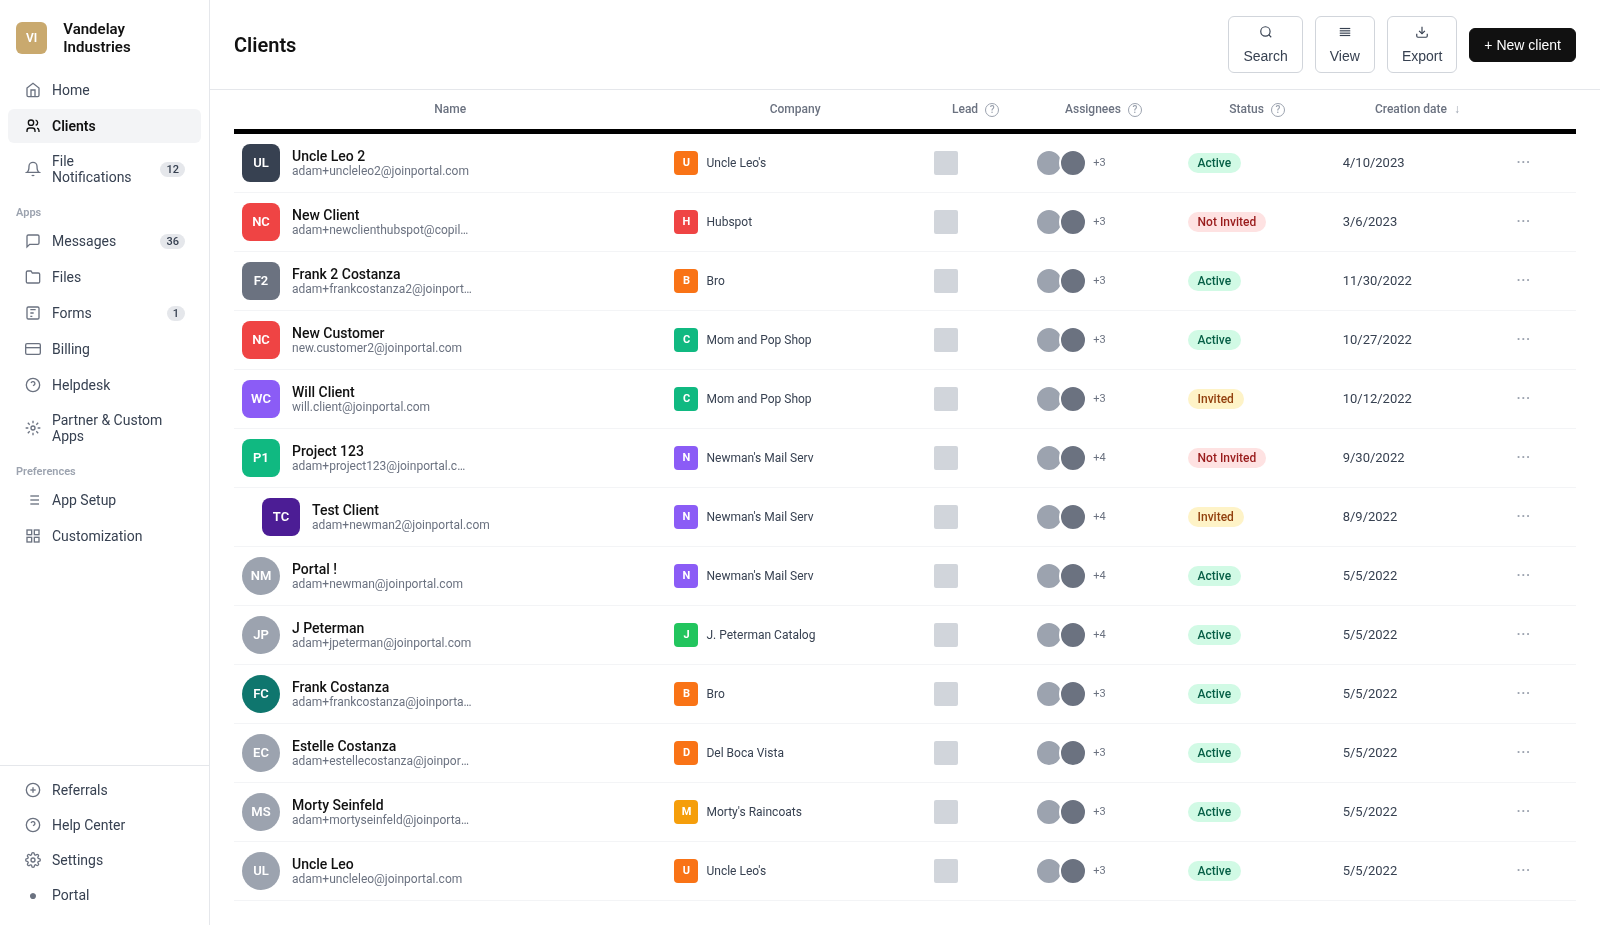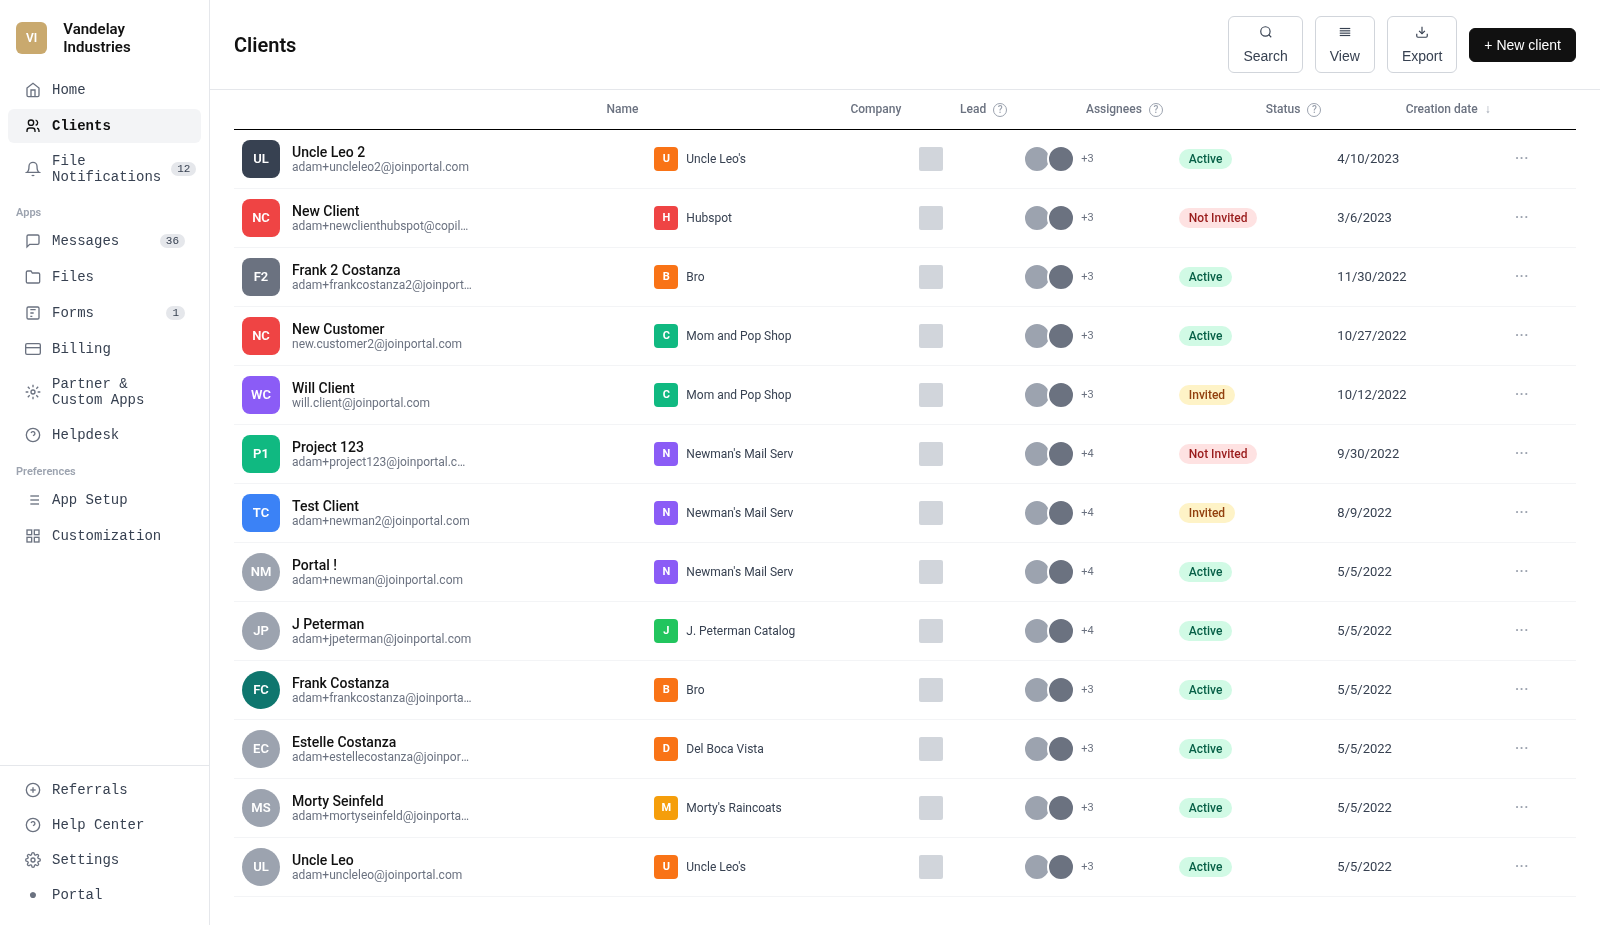--- a/index.html
+++ b/index.html
@@ -41,21 +41,20 @@
     .sidebar-nav-item {
       display: flex;
       align-items: center;
       gap: 10px;
       padding: 8px 16px;
       font-size: 14px;
       color: #374151;
       cursor: pointer;
       border-radius: 6px;
       margin: 1px 8px;
-      font-family: Liberation Mono, monospace;
     }
     .sidebar-nav-item.active { background: #f3f4f6; font-weight: 600; color: #111; }
     .sidebar-icon {
       width: 18px;
       height: 18px;
       display: flex;
       align-items: center;
       justify-content: center;
       color: #6b7280;
       flex-shrink: 0;
@@ -127,26 +126,26 @@
     .table-container {
       flex: 1;
       overflow-y: auto;
       padding: 0 24px;
     }
     table {
       width: 100%;
       border-collapse: collapse;
     }
     thead th {
-      text-align: right;
+      text-align: center;
       font-size: 12px;
       color: #6b7280;
       font-weight: 500;
       padding: 12px 8px;
-      border-bottom: 1px solid #000000;
+      border-bottom: 5px solid #000000;
       white-space: nowrap;
     }
     thead th .sort-icon { margin-left: 4px; color: #9ca3af; }
     thead th .help-icon {
       display: inline-flex;
       align-items: center;
       justify-content: center;
       width: 14px;
       height: 14px;
       border-radius: 50%;
@@ -339,35 +338,35 @@
       <svg width="16" height="16" viewBox="0 0 24 24" fill="none" stroke="currentColor" stroke-width="2">
           <rect x="1" y="4" width="22" height="16" rx="2"></rect>
           <line x1="1" y1="10" x2="23" y2="10"></line>
         </svg>
     </span>
     <span>Billing</span>
   </div>
   <div class="sidebar-nav-item">
     <span class="sidebar-icon">
       <svg width="16" height="16" viewBox="0 0 24 24" fill="none" stroke="currentColor" stroke-width="2">
-          <circle cx="12" cy="12" r="3"></circle>
-          <path d="M12 1v4M12 19v4M4.22 4.22l2.83 2.83M16.95 16.95l2.83 2.83M1 12h4M19 12h4M4.22 19.78l2.83-2.83M16.95 7.05l2.83-2.83"></path>
-        </svg>
-    </span>
-    <span>Partner &amp; Custom Apps</span>
-  </div>
-  <div class="sidebar-nav-item">
-    <span class="sidebar-icon">
-      <svg width="16" height="16" viewBox="0 0 24 24" fill="none" stroke="currentColor" stroke-width="2">
           <circle cx="12" cy="12" r="10"></circle>
           <path d="M9.09 9a3 3 0 0 1 5.83 1c0 2-3 3-3 3"></path>
           <line x1="12" y1="17" x2="12.01" y2="17"></line>
         </svg>
     </span>
     <span>Helpdesk</span>
+  </div>
+  <div class="sidebar-nav-item">
+    <span class="sidebar-icon">
+      <svg width="16" height="16" viewBox="0 0 24 24" fill="none" stroke="currentColor" stroke-width="2">
+          <circle cx="12" cy="12" r="3"></circle>
+          <path d="M12 1v4M12 19v4M4.22 4.22l2.83 2.83M16.95 16.95l2.83 2.83M1 12h4M19 12h4M4.22 19.78l2.83-2.83M16.95 7.05l2.83-2.83"></path>
+        </svg>
+    </span>
+    <span>Partner &amp; Custom Apps</span>
   </div>
 
   <div class="sidebar-section-label">Preferences</div>
 
   <div class="sidebar-nav-item">
     <span class="sidebar-icon">
       <svg width="16" height="16" viewBox="0 0 24 24" fill="none" stroke="currentColor" stroke-width="2">
           <line x1="8" y1="6" x2="21" y2="6"></line>
           <line x1="8" y1="12" x2="21" y2="12"></line>
           <line x1="8" y1="18" x2="21" y2="18"></line>
@@ -703,21 +702,21 @@
       <span class="status-badge status-not-invited">Not Invited</span>
     </td>
     <td class="date-cell">9/30/2022</td>
     <td>
       <span class="more-btn">···</span>
     </td>
   </tr>
           <tr>
     <td>
       <div class="client-cell">
-        <div class="client-avatar" style="background:#3b82f6;">TC</div>
+        <div class="client-avatar" style="background:#4c1d95;margin-left:20px;">TC</div>
         <div>
           <div class="client-name">Test Client</div>
           <div class="client-email">adam+newman2@joinportal.com</div>
         </div>
       </div>
     </td>
     <td>
       <div class="company-cell">
         <div class="company-icon" style="background:#8b5cf6;">N</div>
         <span class="company-name">Newman's Mail Serv</span>

